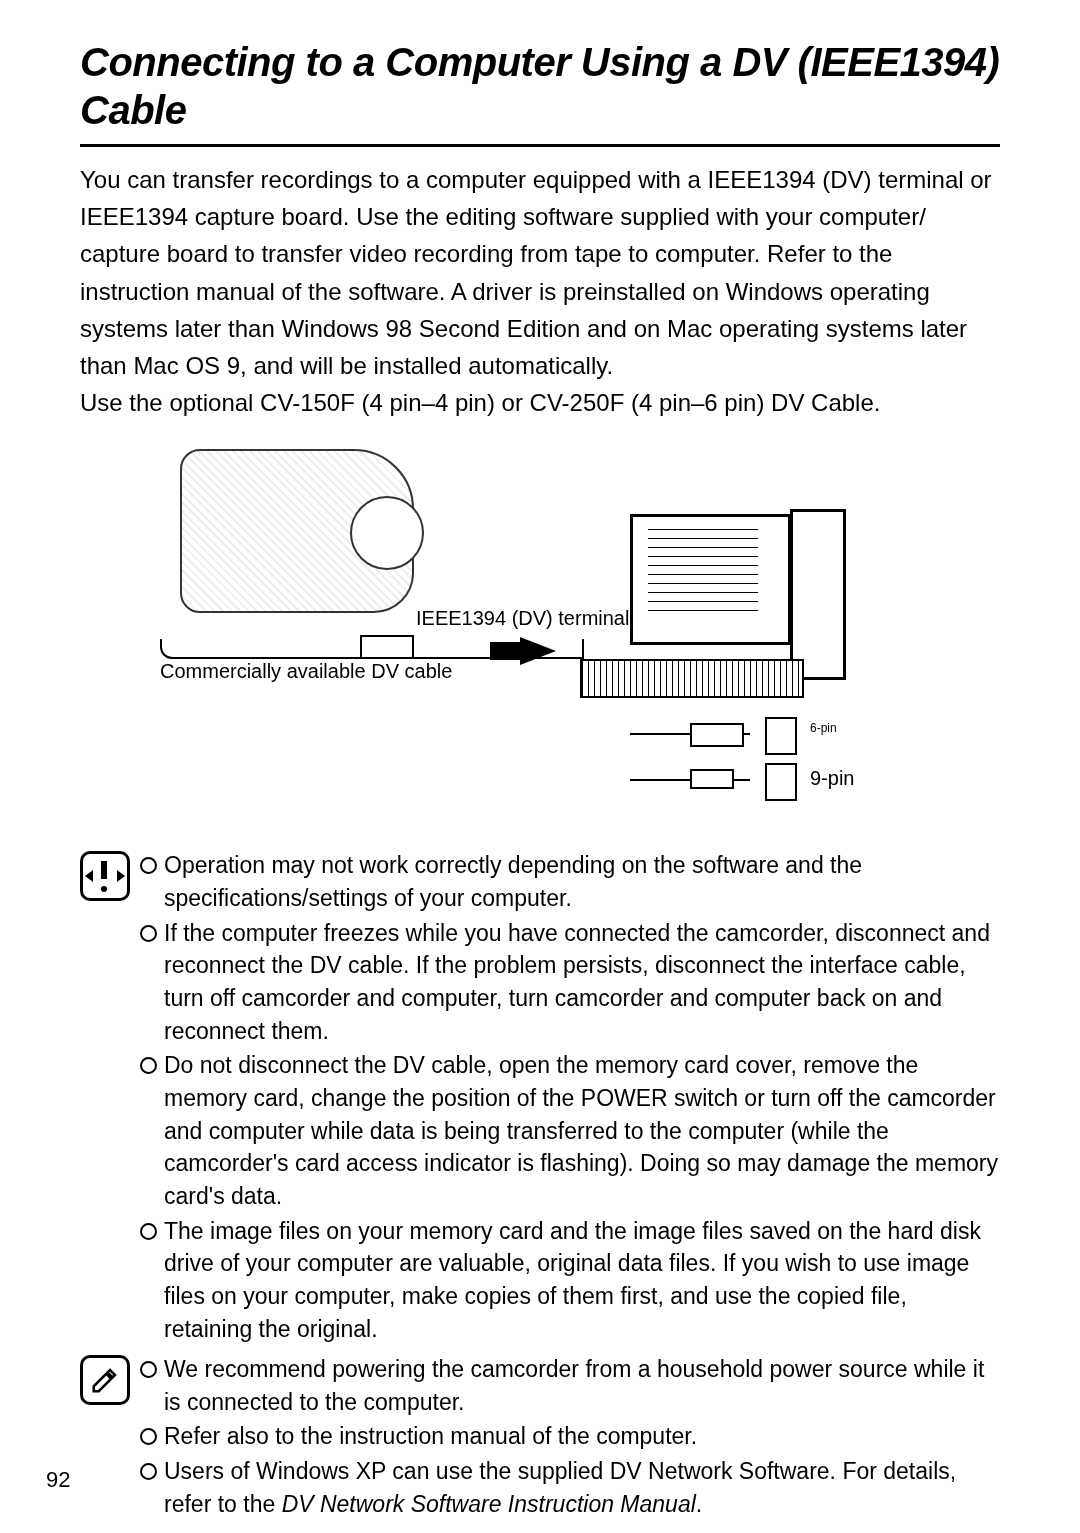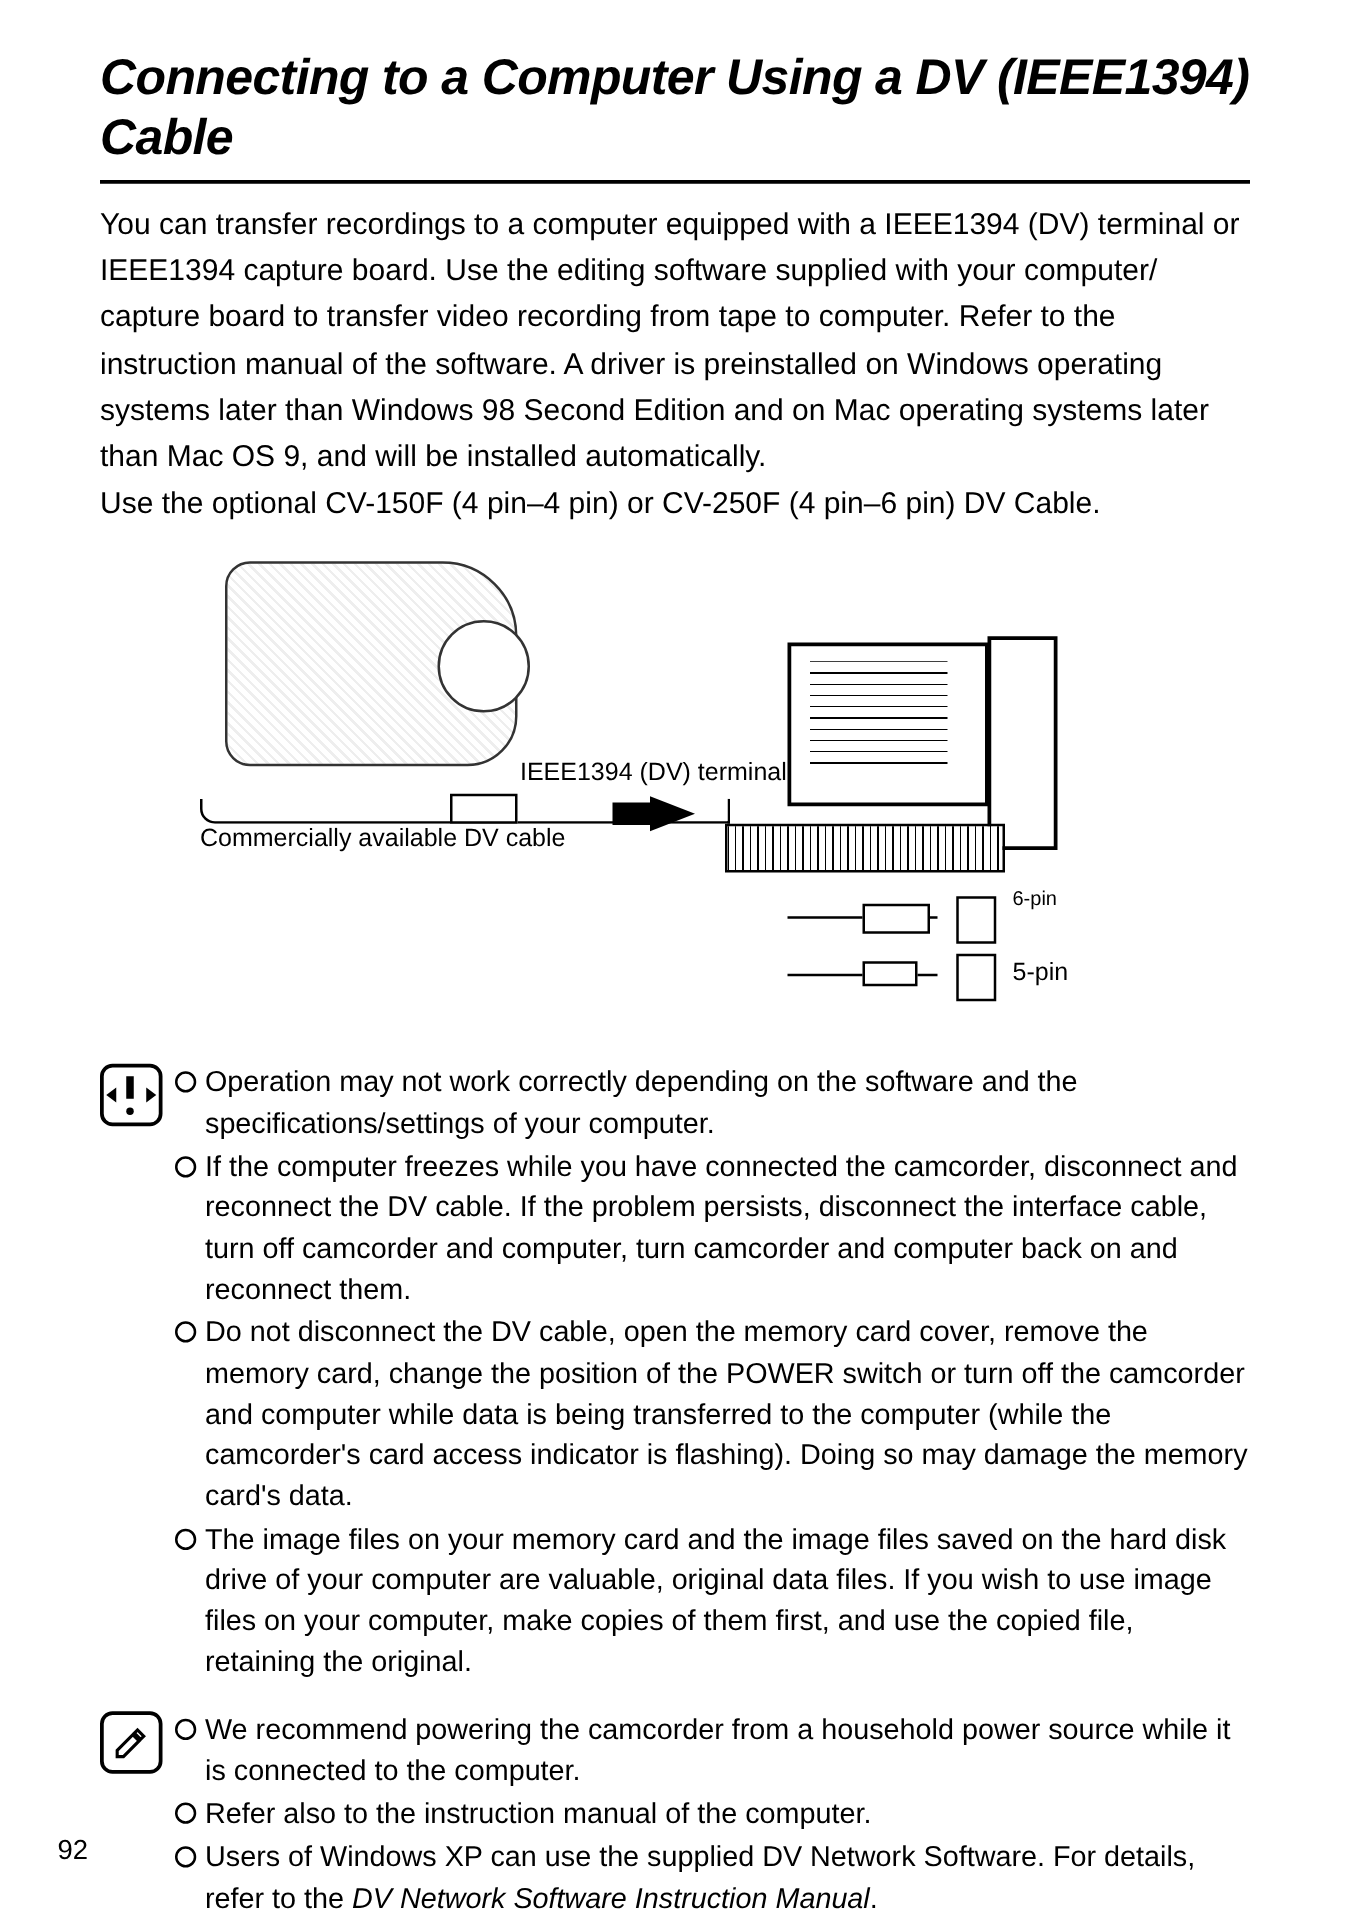--- a/index.html
+++ b/index.html
@@ -52,23 +52,23 @@
     margin-left: 16px;
   }
   .label-cable {
     position: absolute;
     top: 221px;
     left: 80px;
     font-size: 20px;
   }
   .label-6pin {
     position: absolute;
-    top: 272px;
+    top: 282px;
     left: 730px;
-    font-size: 16px;
+    font-size: 12px;
   }
   .label-4pin {
     position: absolute;
     top: 328px;
     left: 730px;
     font-size: 20px;
   }
   
   .camcorder {
     position: absolute;
@@ -151,21 +151,21 @@
   .arrow::before{
     content:"";
     position:absolute;
     left:-66px; top:-9px;
     width:30px; height:18px;
     background:#000;
   }
 
   .section {
     display: flex;
-    margin-top: 20px;
+    margin-top: 6px;
   }
   .icon-col {
     width: 60px;
     flex: 0 0 60px;
     padding-top: 2px;
   }
   .icon-warn {
     width: 44px; height: 44px;
     border: 3px solid #000;
     border-radius: 10px;
@@ -262,21 +262,21 @@
       <div class="plug" style="top:284px;left:610px"></div>
       <div class="sock" style="top:278px;left:685px"></div>
 
       <div class="mini-line" style="top:340px;left:550px"></div>
       <div class="plug" style="top:330px;left:610px;width:40px;height:16px"></div>
       <div class="sock" style="top:324px;left:685px"></div>
 
       <div class="label-terminal">IEEE1394 (DV) terminal</div>
       <div class="label-cable">Commercially available DV cable</div>
       <div class="label-6pin">6-pin</div>
-      <div class="label-4pin">5-pin</div>
+      <div class="label-4pin">9-pin</div>
     </div>
   </div>
 
   <div class="section">
     <div class="icon-col">
       <div class="icon-warn">
         <span class="chev-l"></span>
           <span class="chev-r"></span>
       </div>
     </div>

